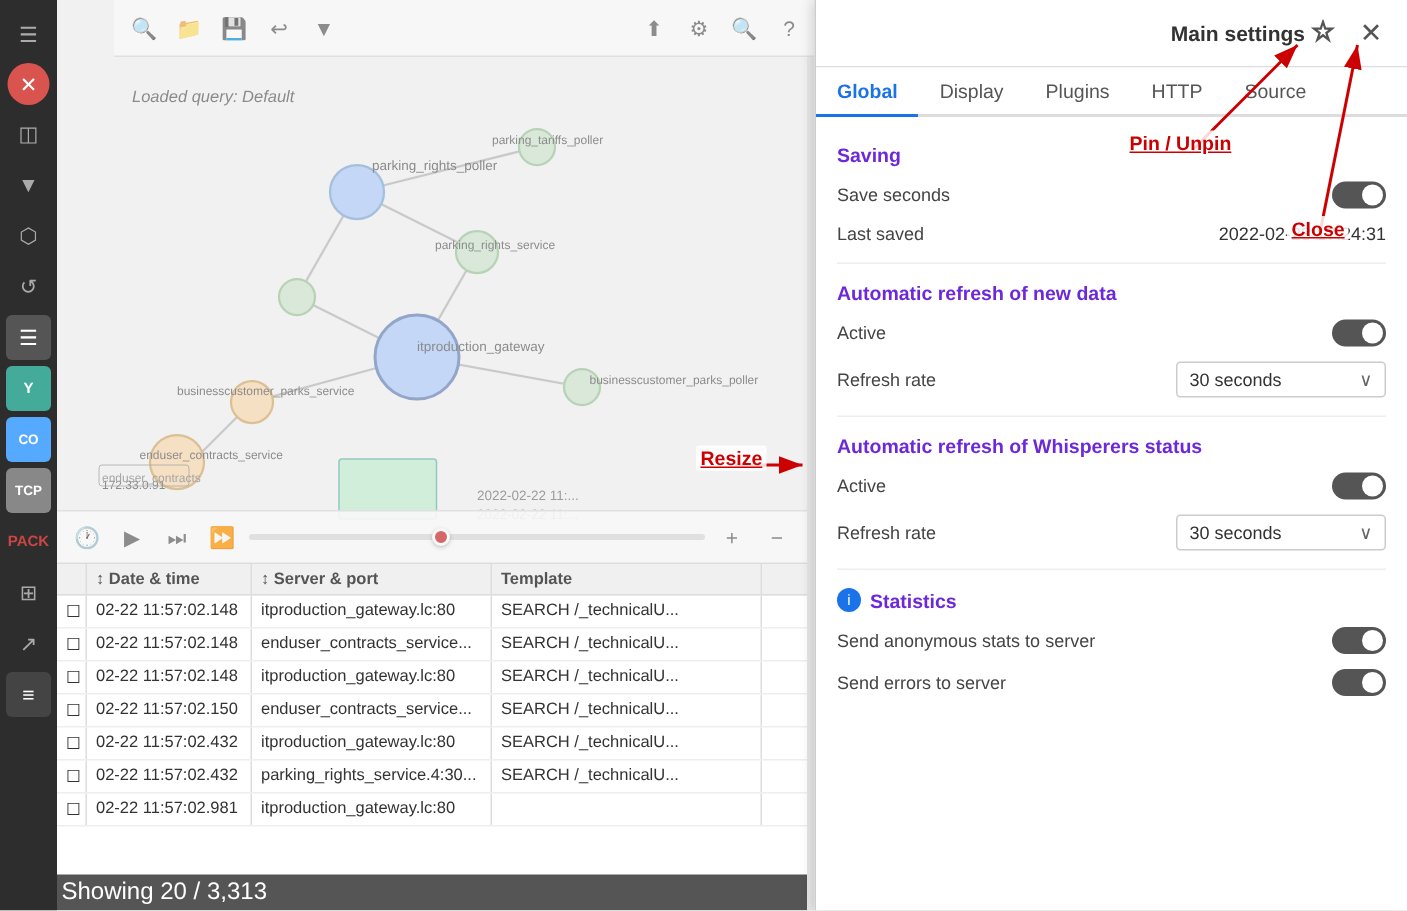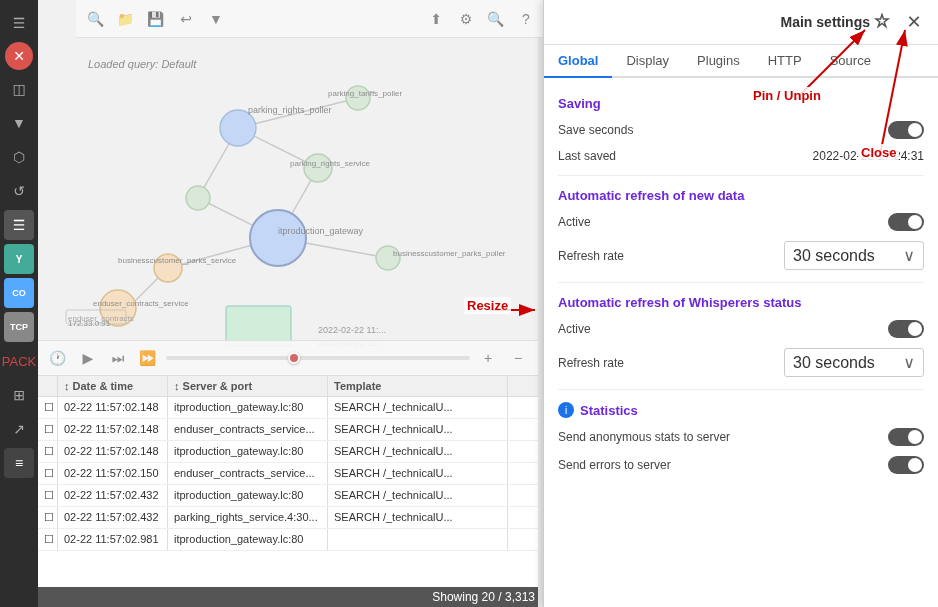--- a/index.html
+++ b/index.html
@@ -88,22 +88,22 @@
       display: flex;
       border-bottom: 1px solid #eee;
       font-size: 11px;
       color: #333;
     }
     .log-footer {
       position: absolute;
       bottom: 0; left: 0; right: 0;
       background: #555;
       color: #fff;
-      text-align: right;
-      font-size: 12px;
+      text-align: left;
+      font-size: 16px;
       padding: 3px;
     }
 
     
     .settings-panel {
       position: absolute;
       right: 0; top: 0;
       width: 395px; height: 607px;
       background: #fff;
       border-left: 1px solid #ccc;
@@ -204,21 +204,21 @@
       background: #fff;
     }
 
     
     .select-box {
       display: flex;
       align-items: center;
       border: 1px solid #ccc;
       border-radius: 3px;
       padding: 4px 8px;
-      font-size: 16px;
+      font-size: 12px;
       color: #333;
       background: #fff;
       cursor: pointer;
       min-width: 140px;
       justify-content: space-between;
     }
     .select-arrow {
       margin-left: 8px;
       color: #666;
     }
@@ -245,37 +245,38 @@
       display: flex; align-items: center; justify-content: center;
       flex-shrink: 0;
     }
     .annotation-text {
       font-size: 13px;
       font-weight: bold;
       color: #cc0000;
       background: rgba(255,255,255,0.85);
       padding: 1px 3px;
       border-radius: 2px;
+      text-decoration: underline;
     }
   </style>
 </head>
 <body>
 
 <div class="left-sidebar">
   <div class="sidebar-icon">☰</div>
   <div class="sidebar-icon red">✕</div>
   <div class="sidebar-icon">◫</div>
   <div class="sidebar-icon">▼</div>
   <div class="sidebar-icon">⬡</div>
   <div class="sidebar-icon">↺</div>
   <div class="sidebar-icon active">☰</div>
   <div class="sidebar-icon green-badge" style="background:#4a9;font-size:10px;font-weight:bold;">Y</div>
   <div class="sidebar-icon" style="background:#5af;font-size:9px;font-weight:bold;color:#fff;">CO</div>
   <div class="sidebar-icon" style="color:#fff;background:#888;font-size:9px;font-weight:bold;">TCP</div>
-  <div class="sidebar-icon" style="color:#c44;font-size:13px;font-weight:normal;">PACK</div>
+  <div class="sidebar-icon" style="color:#c44;font-size:10px;font-weight:bold;">PACK</div>
   <div class="sidebar-icon">⊞</div>
   <div class="sidebar-icon">↗</div>
   <div class="sidebar-icon active" style="background:#444;color:#fff;">≡</div>
 </div>
 
 <div class="graph-area">
 
   <div class="graph-toolbar">
     <div class="toolbar-icon">🔍</div>
     <div class="toolbar-icon">📁</div>

